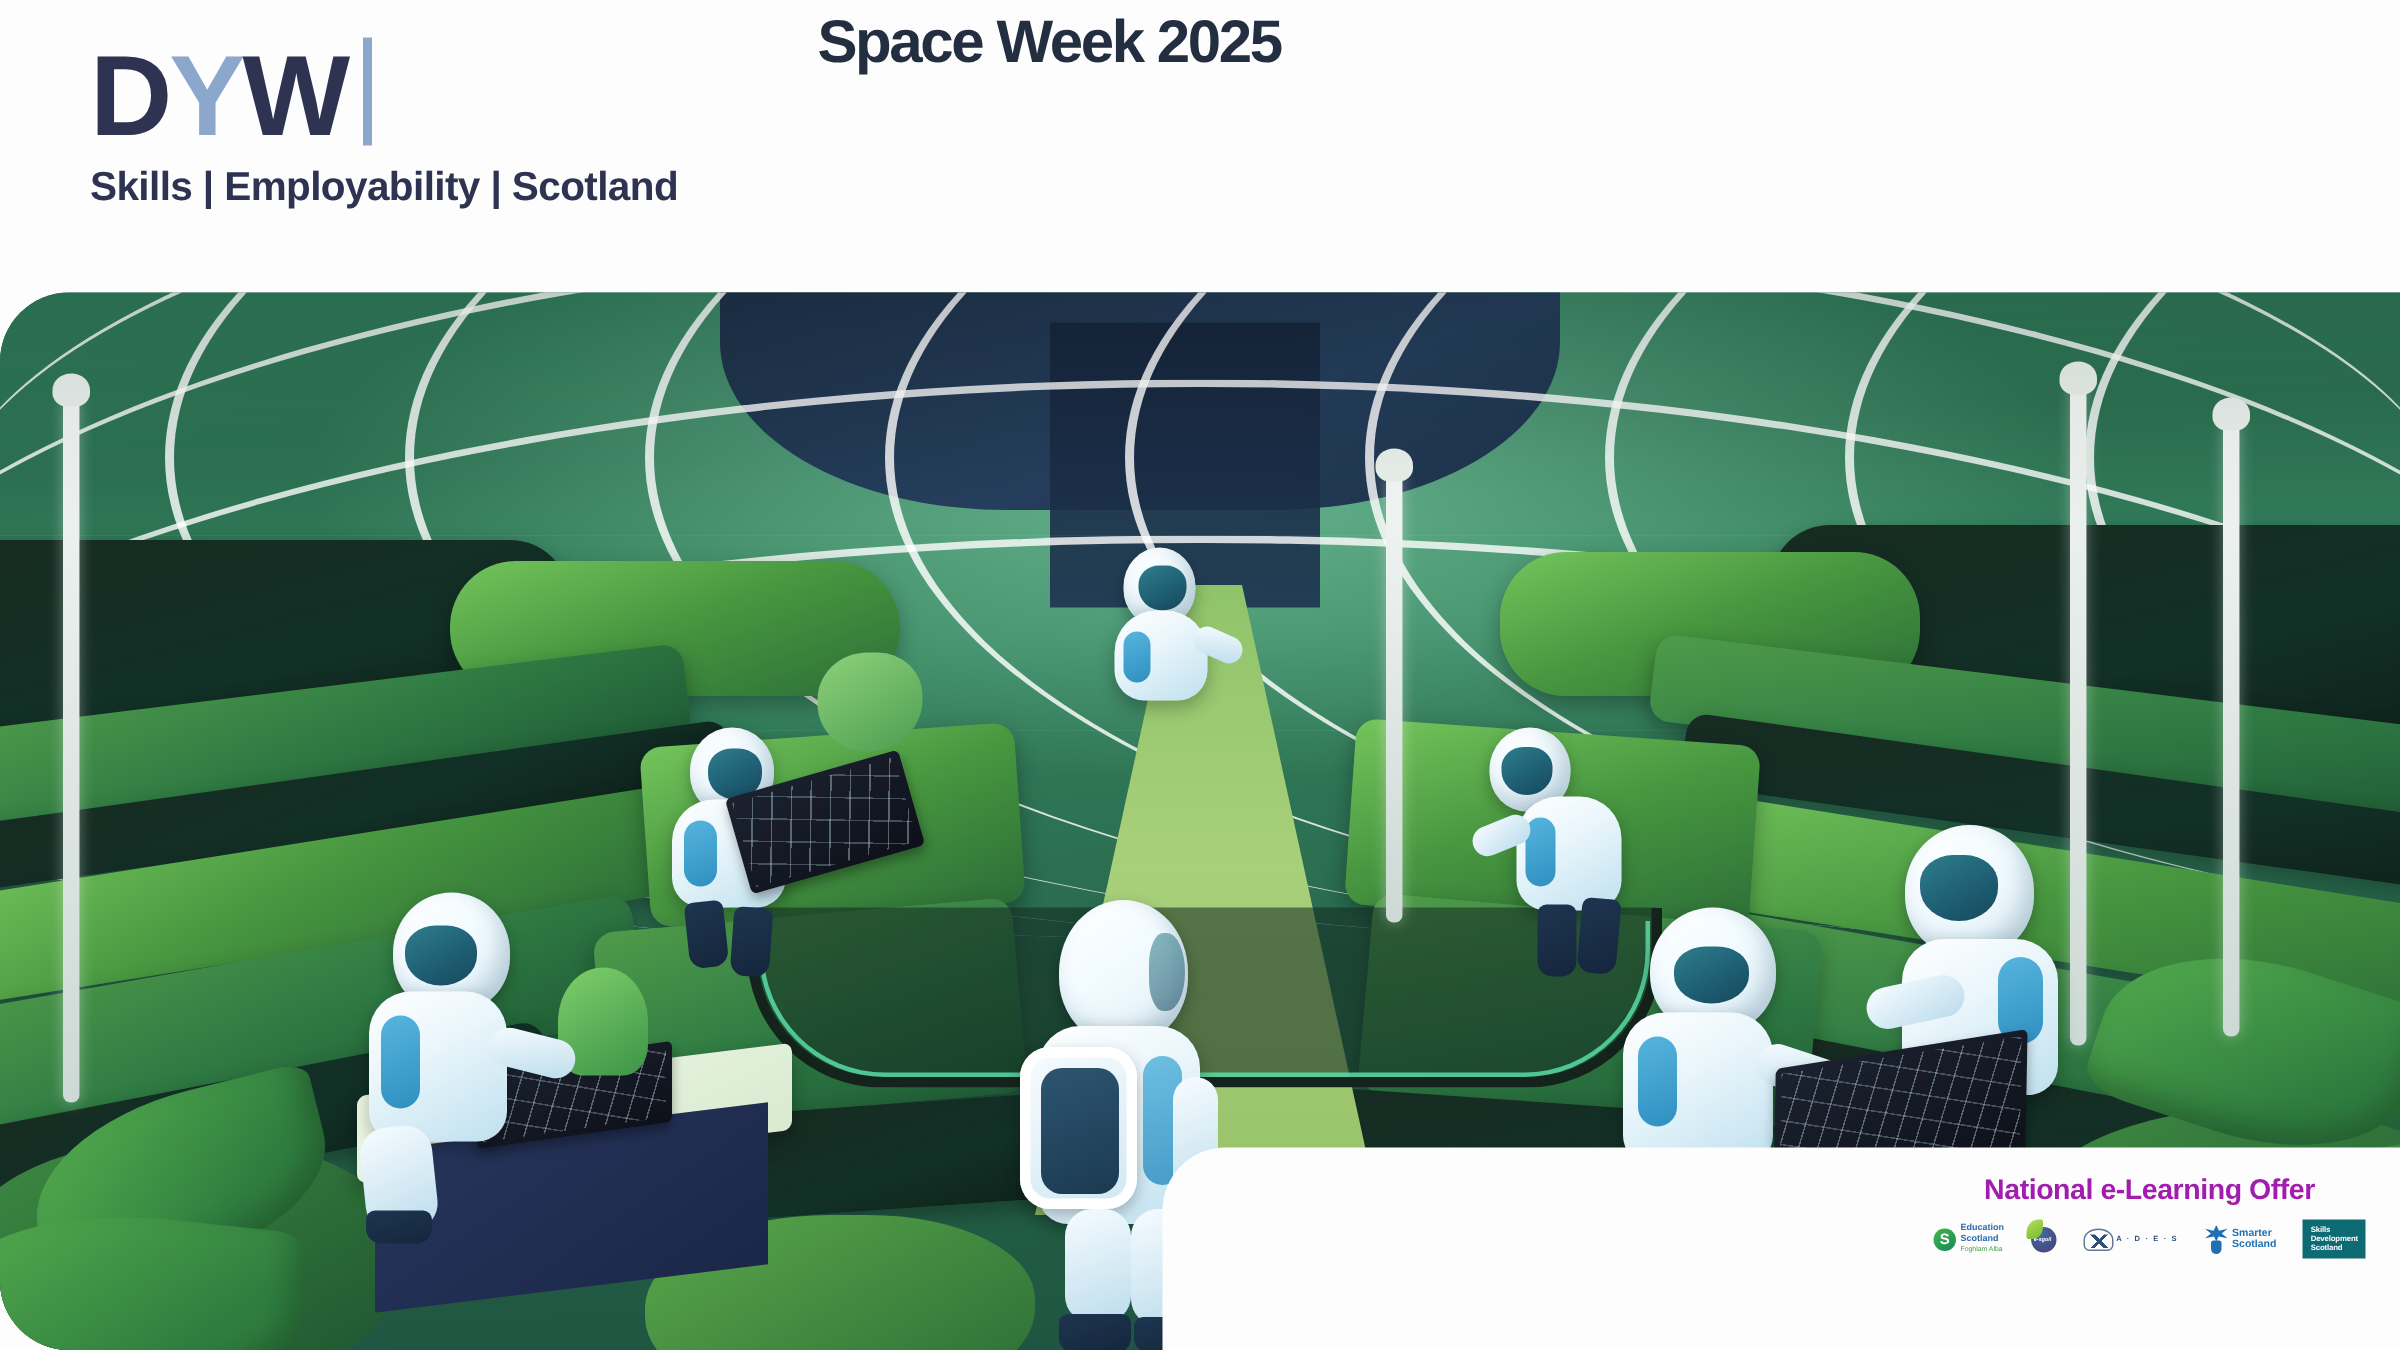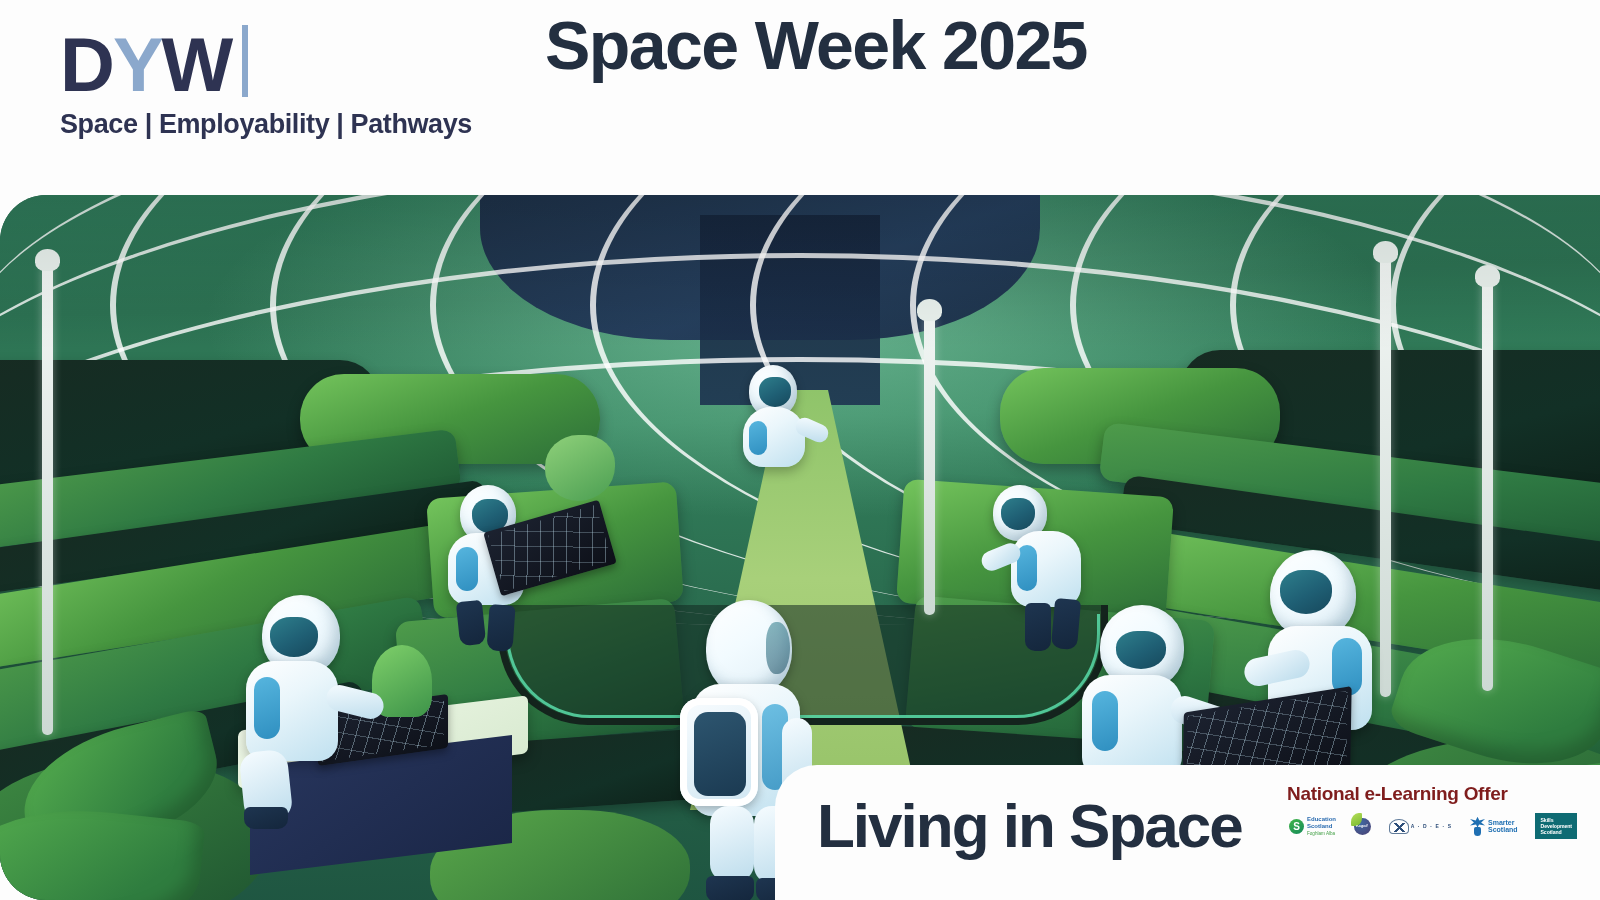--- a/index.html
+++ b/index.html
@@ -177,37 +177,37 @@
     position:absolute; left:28px; top:43px; width:52px; text-align:center;
     color:#ffffff; font-size:13px; font-weight:700; font-style:italic; letter-spacing:-.3px;
   }
   .esg-leaf {
     position:absolute; background:linear-gradient(150deg,#b8e05a,#76b730);
   }
 
   
   .title-top {
     position:absolute; left:545px; top:6px; z-index:31;
-    font-size:68px; font-weight:700; color:#232f40; letter-spacing:-1.6px;
+    font-size:40px; font-weight:700; color:#232f40; letter-spacing:-1.6px;
     white-space:nowrap;
   }
   .footer-card {
     position:absolute; left:775px; top:765px; width:825px; height:135px;
     background:#fdfdfd; border-radius:42px 0 0 0; z-index:30;
   }
   .title-bottom {
     position:absolute; left:42px; top:25px;
     font-size:62px; font-weight:700; color:#232f40; letter-spacing:-2px;
     white-space:nowrap;
   }
 
   
   .partners { position:absolute; left:512px; top:18px; width:292px; }
   .partners-title {
-    color:#7f1d1d; font-size:19px; font-weight:700;
+    text-align:center; color:#a21caf; font-size:19px; font-weight:700;
     letter-spacing:-.3px; white-space:nowrap;
   }
   .partner-row {
     display:flex; align-items:center; justify-content:space-between;
     margin-top:8px; padding:0 2px;
   }
   .plogo { display:flex; align-items:center; gap:3px; }
 
   .es-badge { width:15px; height:15px; border-radius:50%;
     background:linear-gradient(145deg,#43b649,#148a5a); position:relative; }
@@ -423,29 +423,28 @@
   </div>
 
   <div class="header-card">
     <div class="logo-wrap">
       <div class="logo-row">
         <span class="logo-word c-navy">D</span>
         <span class="logo-word c-blue">Y</span>
         <span class="logo-word c-navy">W</span>
         <span class="logo-bar"></span>
       </div>
-      <div class="logo-tag">Space | Employability | Pathways</div>
+      <div class="logo-tag">Skills | Employability | Scotland</div>
     </div>
 
   </div>
 
   <div class="title-top">Space Week 2025</div>
 
   <div class="footer-card">
-    <div class="title-bottom">Living in Space</div>
 
     <div class="partners">
       <div class="partners-title">National e-Learning Offer</div>
 
       <div class="partner-row">
 
         <div class="plogo">
           <span class="es-badge"></span>
           <span class="es-text">
             <span>Education</span><br>

